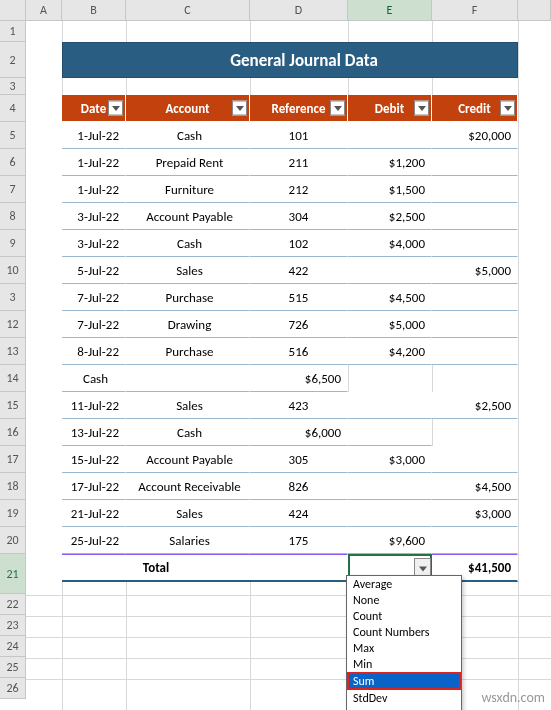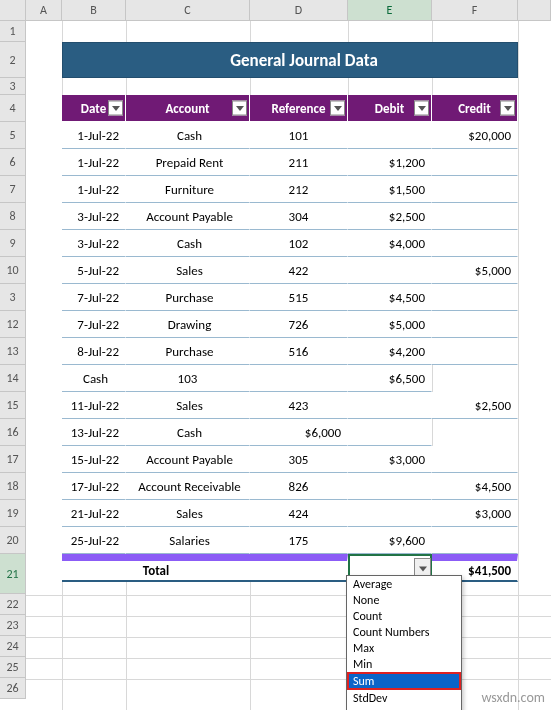--- a/index.html
+++ b/index.html
@@ -8,21 +8,21 @@
     font-family: Calibri, Arial, sans-serif;
     font-size: 13px;
     background: #fff;
     position: relative;
     width: 551px;
     height: 710px;
     overflow: hidden;
   }
   
   .hdr-cell {
-    background: #701a75;
+    background: #c2410c;
     color: #fff;
     font-weight: bold;
     display: flex;
     align-items: center;
     justify-content: center;
     border-right: 1px solid #fff;
     border-bottom: 1px solid #fff;
     position: relative;
     height: 27px;
   }
@@ -48,21 +48,21 @@
     background: #fff;
   }
   .col-date { justify-content: flex-end; }
   .col-acct { justify-content: center; padding-left:10px; }
   .col-ref  { justify-content: center; }
   .col-deb  { justify-content: flex-end; }
   .col-cred { justify-content: flex-end; }
   
   .total-row .data-cell {
     font-weight: bold;
-    border-top: 7px solid #8b5cf6;
+    border-top: 1px solid #8b5cf6;
     border-bottom: 2px solid #2a5d82;
     height: 28px;
   }
   .total-label { justify-content: center; }
   
   .sel-cell {
     border: 2px solid #217346 !important;
     padding: 0 4px;
   }
   .dd-btn {
@@ -296,21 +296,20 @@
       </div>
       <div class="trow">
         <div class="data-cell col-date">8-Jul-22</div>
         <div class="data-cell col-acct">Purchase</div>
         <div class="data-cell col-ref">516</div>
         <div class="data-cell col-deb">$4,200</div>
         <div class="data-cell col-cred"></div>
       </div>
       <div class="trow">
         <div class="data-cell col-acct">Cash</div>
-        <div class="data-cell col-ref">103</div>
         <div class="data-cell col-deb"></div>
         <div class="data-cell col-cred">$6,500</div>
       </div>
       <div class="trow">
         <div class="data-cell col-date">11-Jul-22</div>
         <div class="data-cell col-acct">Sales</div>
         <div class="data-cell col-ref">423</div>
         <div class="data-cell col-deb"></div>
         <div class="data-cell col-cred">$2,500</div>
       </div>

